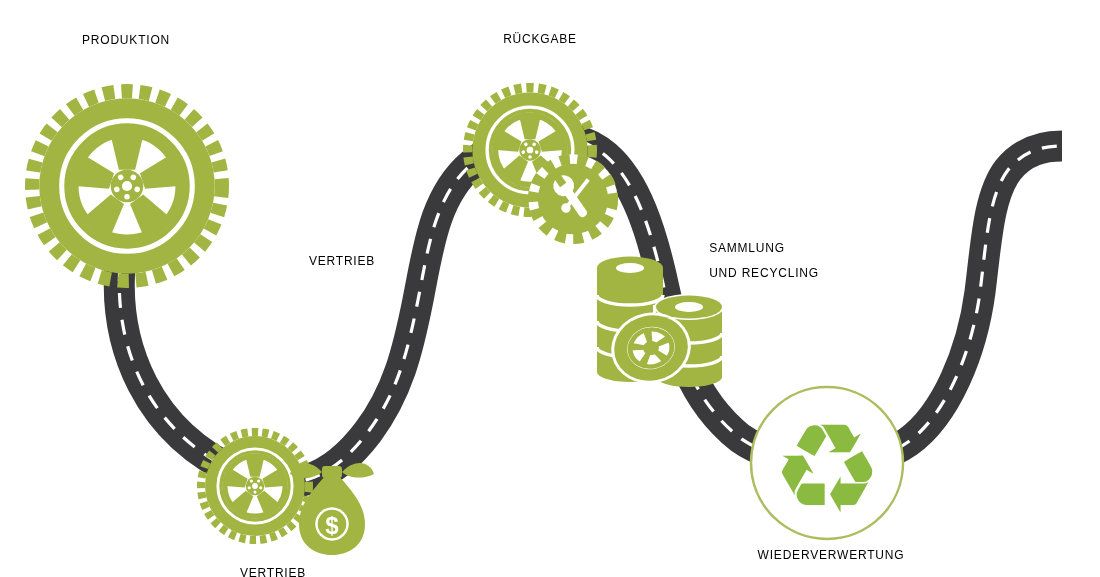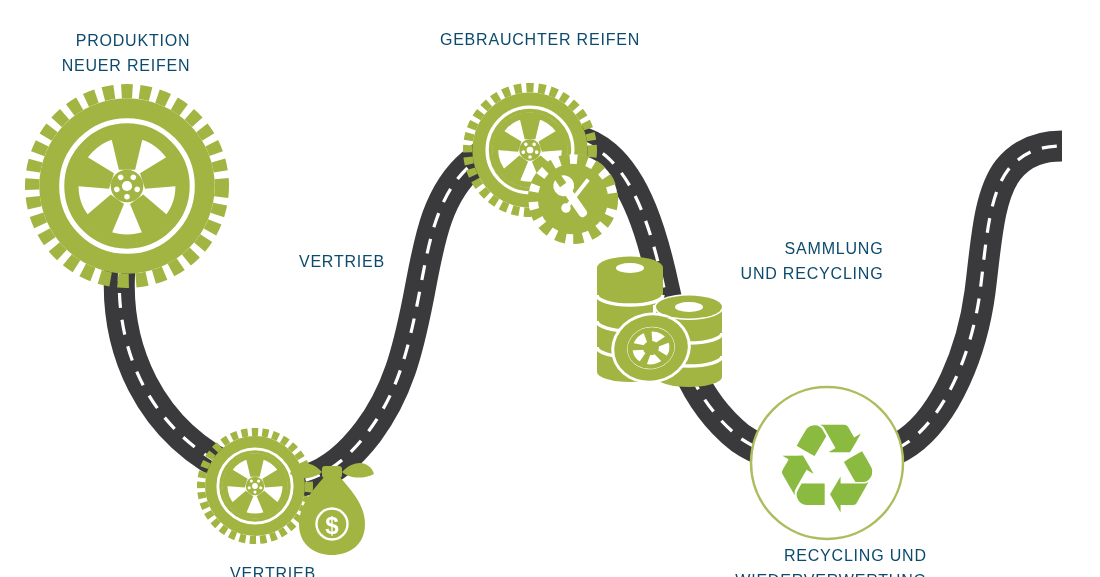--- a/index.html
+++ b/index.html
@@ -7,24 +7,24 @@
     position:relative;
     width:1100px;height:577px;
     background:#ffffff;
     overflow:hidden;
     font-family:"Liberation Sans",sans-serif;
   }
   .art{position:absolute;left:0;top:0;}
   .label{
     position:absolute;
     transform:translateX(-50%);
-    text-align:right;
-    color:#0c4a6e;
+    text-align:left;
+    color:#000000;
     font-weight:500;
-    font-size:16px;
+    font-size:12px;
     line-height:25px;
     letter-spacing:.8px;
     white-space:nowrap;
   }
 </style>
 </head>
 <body>
 
 <div class="stage">
 
@@ -158,38 +158,36 @@
     </g>
 
     <g>
       <circle cx="827" cy="463" r="76" fill="#ffffff" stroke="#abbd5e" stroke-width="2.5"></circle>
       <text x="827" y="469" text-anchor="middle" dominant-baseline="central" font-family="DejaVu Sans, sans-serif" font-size="124" fill="#8aba40">♻</text>
     </g>
   </svg>
 
   <div class="label" style="left:126px;top:28px">
     <div>PRODUKTION</div>
-    <div>NEUER REIFEN</div>
   </div>
 
   <div class="label" style="left:540px;top:27px">
-    <div>GEBRAUCHTER REIFEN</div>
+    <div>RÜCKGABE</div>
   </div>
 
   <div class="label" style="left:342px;top:249px">
     <div>VERTRIEB</div>
   </div>
 
-  <div class="label" style="left:812px;top:236px">
+  <div class="label" style="left:764px;top:236px">
     <div>SAMMLUNG</div>
     <div>UND RECYCLING</div>
   </div>
 
   <div class="label" style="left:273px;top:561px">
     <div>VERTRIEB</div>
   </div>
 
   <div class="label" style="left:831px;top:543px">
-    <div>RECYCLING UND</div>
     <div>WIEDERVERWERTUNG</div>
   </div>
 
 </div>
 
 </body></html>

